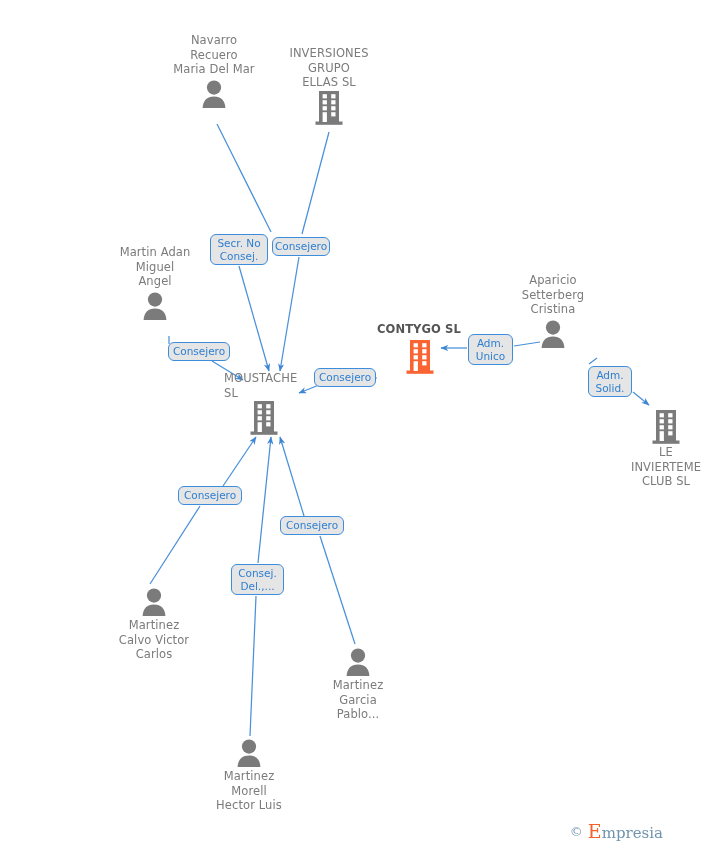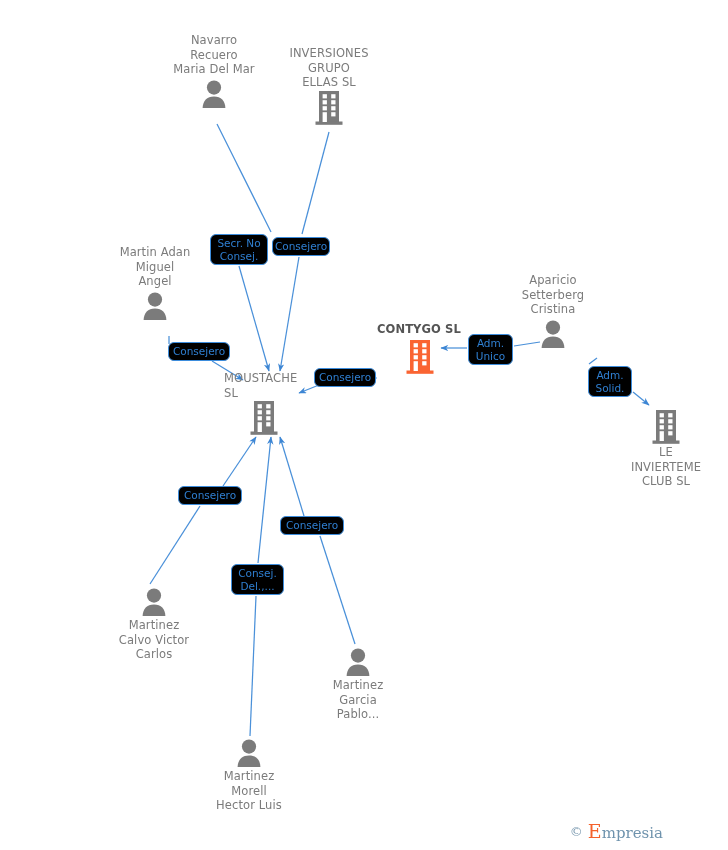--- a/index.html
+++ b/index.html
@@ -13,21 +13,21 @@
   .node{position:absolute;}
   .node .ico{display:block;margin:0 auto;}
   .node .caption{
     text-align:center;color:#7b7b7b;font-size:11.5px;line-height:14.5px;
     white-space:pre-line;letter-spacing:0.1px;
   }
   .node.focus .caption{color:#555;font-weight:bold;}
 
   .reltag{
     position:absolute;border:1.5px solid #3d8ddd;border-radius:6px;
-    background:#000000;color:#2f7fd1;font-size:10.5px;line-height:13px;
+    background:#e5e5e5;color:#2f7fd1;font-size:10.5px;line-height:13px;
     padding:3px 5px;text-align:center;white-space:pre-line;
     box-sizing:border-box;
   }
 
   .wm{
     position:absolute;right:10px;bottom:8px;display:flex;align-items:center;
     gap:5px;font-size:15px;color:#6f93ad;
   }
   .wm .c{font-size:13px;color:#7e9cb2;}
   .wm .brand{font-family:"DejaVu Serif","Liberation Serif",serif;color:#6f93ad;}

